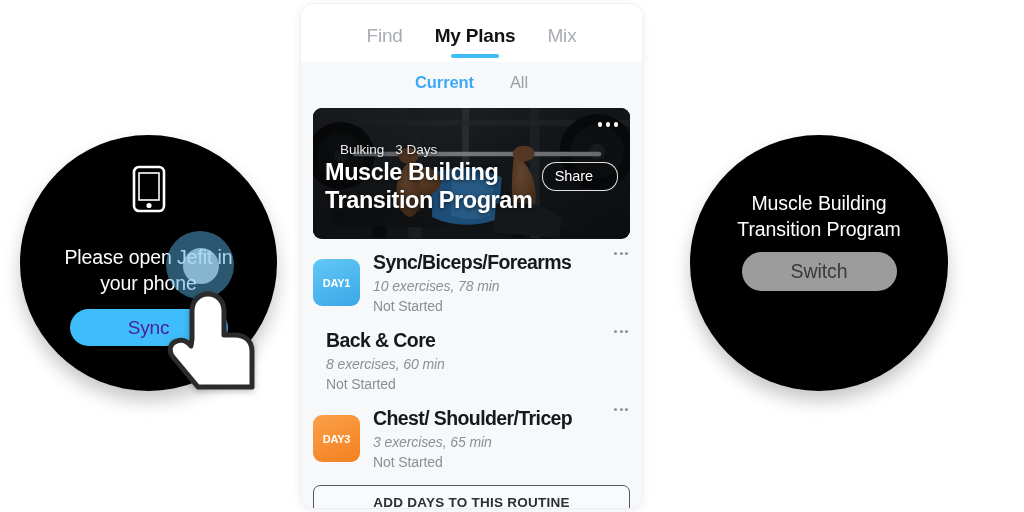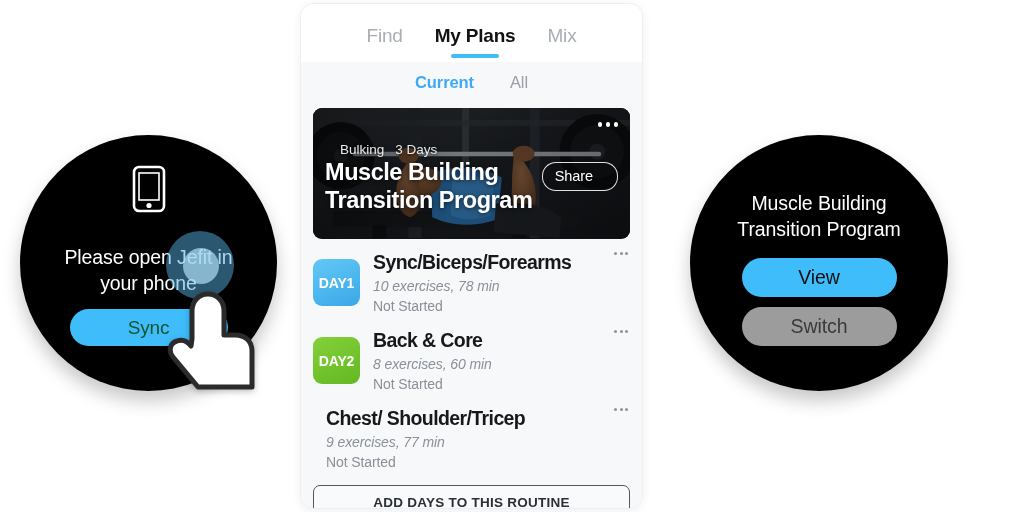--- a/index.html
+++ b/index.html
@@ -37,21 +37,21 @@
     text-align: center;
     width: 205px;
     margin-top: 27px;
     letter-spacing: -0.1px;
   }
   .sync-btn {
     margin-top: 13px;
     width: 158px; height: 37px;
     border-radius: 19px;
     background: #3fbdfb;
-    color: #14532d;
+    color: #4c1d95;
     font-size: 19px;
     display: flex; align-items: center; justify-content: center;
     letter-spacing: -0.2px;
     border: none;
     font-family: "Liberation Sans", sans-serif;
   }
   
   .ripple-outer {
     position: absolute;
     left: 146px; top: 96px;
@@ -209,21 +209,21 @@
     display: flex;
     padding: 9px 0 5px 0;
     align-items: flex-start;
   }
   .day-badge {
     width: 47px; height: 47px;
     border-radius: 9px;
     flex: 0 0 auto;
     display: flex; align-items: center; justify-content: center;
     color: #ffffff;
-    font-size: 14px;
+    font-size: 11px;
     font-weight: bold;
     letter-spacing: -0.2px;
     margin-top: 9px;
   }
   .day-info { margin-left: 13px; padding-top: 1px; }
   .day-title {
     font-size: 19.5px;
     color: #16181b;
     font-weight: bold;
     letter-spacing: -0.6px;
@@ -292,21 +292,20 @@
     <svg width="95" height="107" viewBox="0 0 95 107">
       <path d="M27 56 L27 28 C27 18 34 11 43 11 C52 11 59 18 59 28 L59 52
                L70 52 C80 52 87 58 87 68 L87 104 L33 104
                L8 74 C3 68 5 60 12 58 C18 56 23 59 26 63 Z" fill="#ffffff" stroke="#2b2b2b" stroke-width="5" stroke-linejoin="round"></path>
     </svg>
   </span>
 
   <div class="watch" id="watch-right">
     <div class="watch-inner">
       <div class="watch-title">Muscle Building Transition Program</div>
-      <button class="watch-btn view">View</button>
       <button class="watch-btn switch">Switch</button>
     </div>
   </div>
 
   <div id="phone-panel">
 
     <div class="top-tabs">
       <div class="tab inactive">Find</div>
       <div class="tab active">My Plans</div>
       <div class="tab inactive">Mix</div>
@@ -395,37 +394,37 @@
             <div class="day-status">Not Started</div>
           </div>
           <div class="row-dots">
               <i></i>
               <i></i>
               <i></i>
             </div>
         </div>
 
         <div class="day-row">
-          <div class="day-badge" style="background:linear-gradient(155deg,#84d13a,#63b821)">DAY2</div>
           <div class="day-info">
             <div class="day-title">Back &amp; Core</div>
             <div class="day-sub">8 exercises, 60 min</div>
             <div class="day-status">Not Started</div>
           </div>
           <div class="row-dots">
               <i></i>
               <i></i>
               <i></i>
             </div>
         </div>
 
         <div class="day-row">
+          <div class="day-badge" style="background:linear-gradient(155deg,#fba04a,#f4801f)">DAY3</div>
           <div class="day-info">
             <div class="day-title">Chest/ Shoulder/Tricep</div>
-            <div class="day-sub">9 exercises, 77 min</div>
+            <div class="day-sub">3 exercises, 65 min</div>
             <div class="day-status">Not Started</div>
           </div>
           <div class="row-dots">
               <i></i>
               <i></i>
               <i></i>
             </div>
         </div>
 
       </div>

